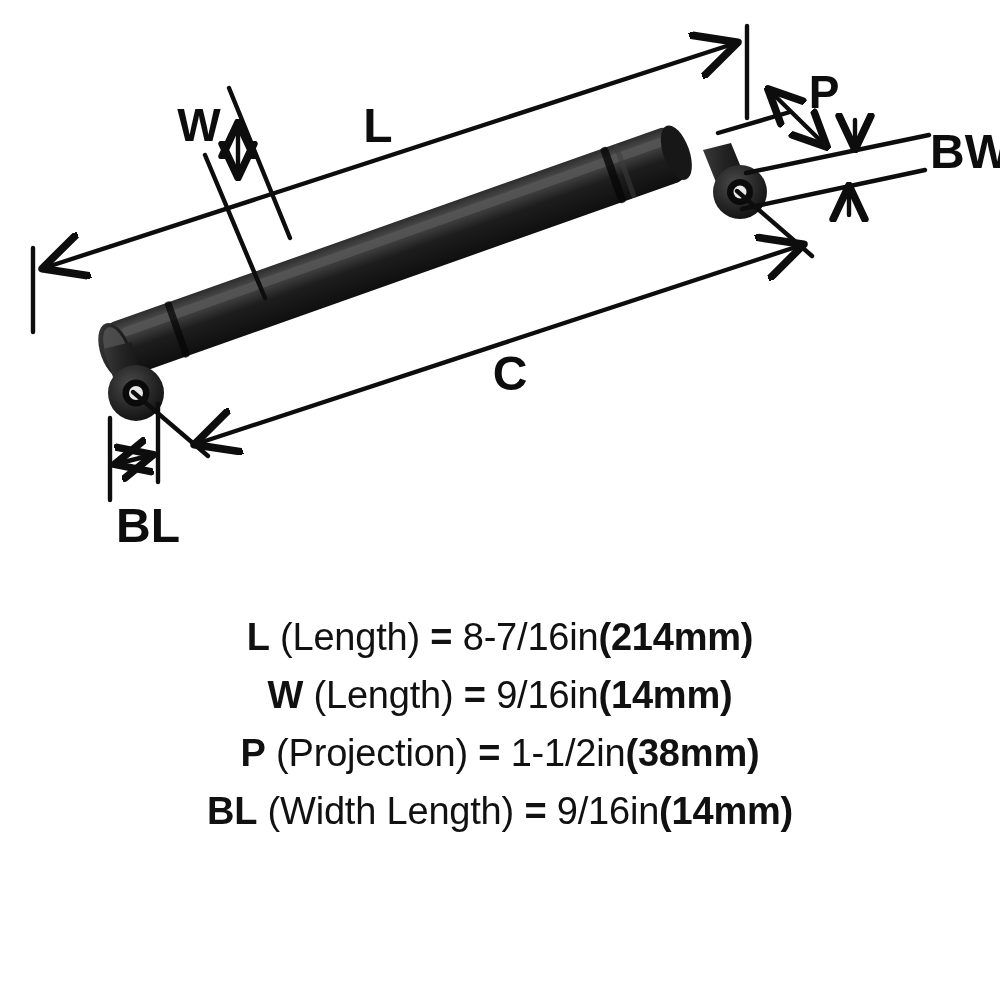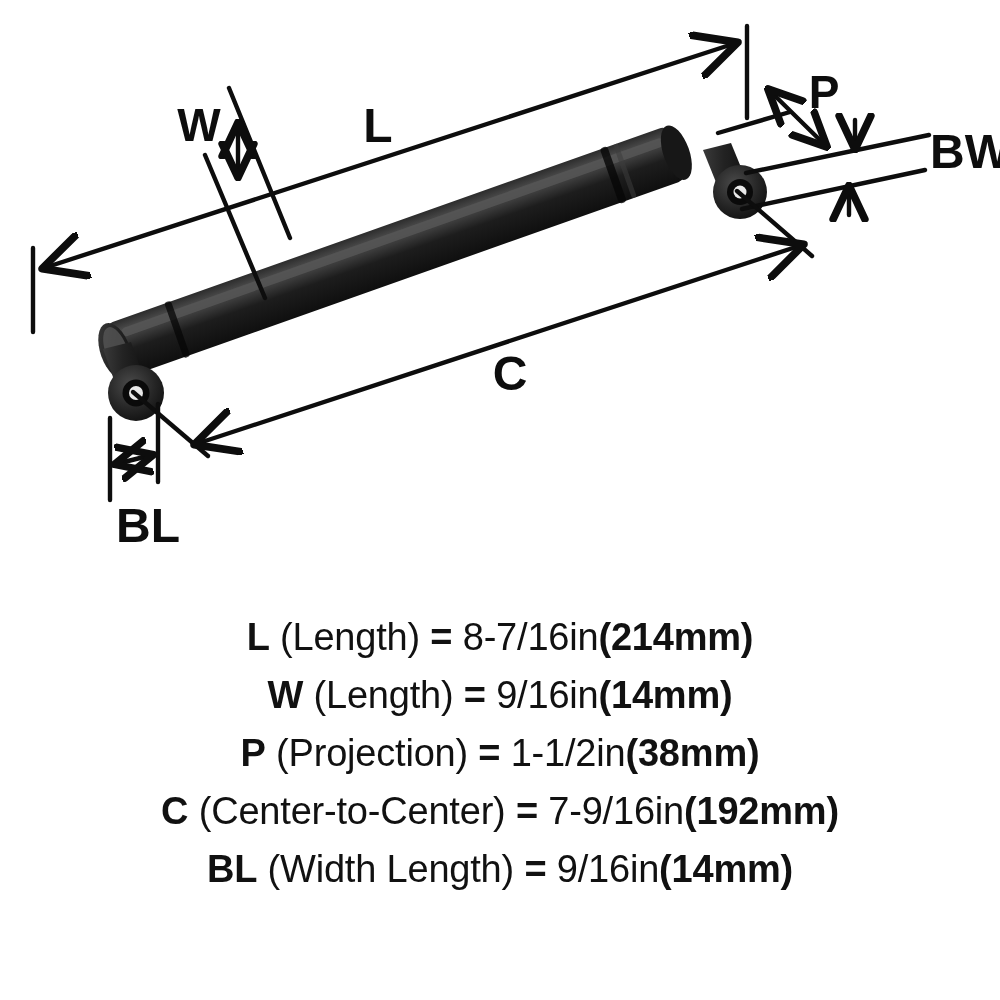--- a/index.html
+++ b/index.html
@@ -218,26 +218,20 @@
       <span class="imp">9/16in</span><span class="met">(14mm)</span>
     </div>
 
     <div class="legend-row">
       <span class="sym">P</span>
       <span class="name">(Projection)</span>
       <span class="eq">=</span>
       <span class="imp">1-1/2in</span><span class="met">(38mm)</span>
     </div>
 
-    <div class="legend-row">
-      <span class="sym">C</span>
-      <span class="name">(Center-to-Center)</span>
-      <span class="eq">=</span>
-      <span class="imp">7-9/16in</span><span class="met">(192mm)</span>
-    </div>
 
     <div class="legend-row">
       <span class="sym">BL</span>
       <span class="name">(Width Length)</span>
       <span class="eq">=</span>
       <span class="imp">9/16in</span><span class="met">(14mm)</span>
     </div>
 
 
   </div>

